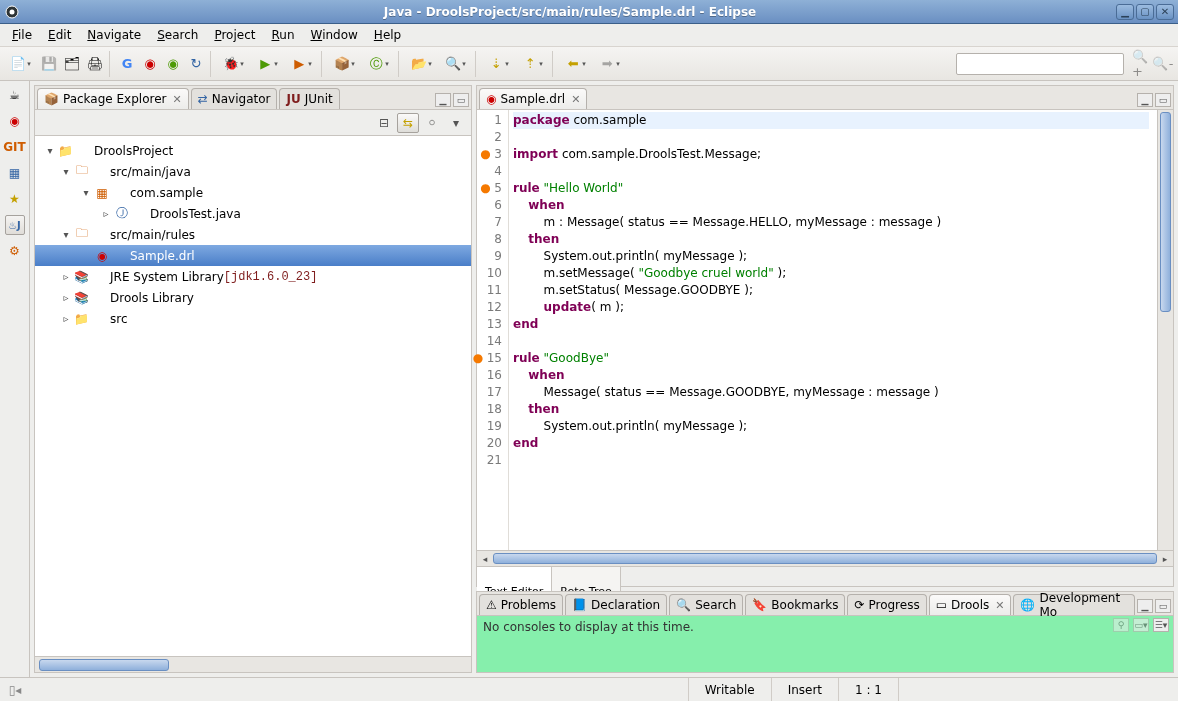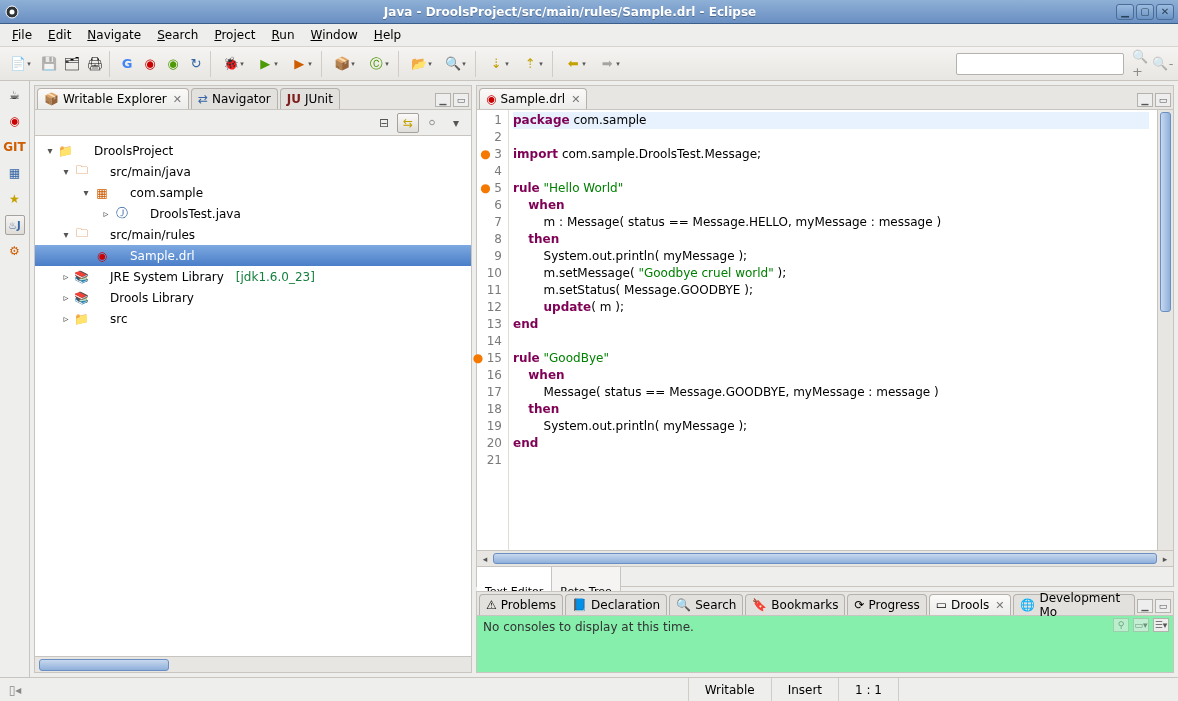--- a/index.html
+++ b/index.html
@@ -50,21 +50,21 @@
 .pkg-toolbar { height:26px; border-bottom:1px solid #c8c4bf; display:flex; justify-content:flex-end; align-items:center; padding:0 4px; gap:2px; background:#eeeeec;}
 .pkg-toolbar .pb { width:22px; height:20px; display:flex; align-items:center; justify-content:center; border:1px solid transparent; border-radius:2px;}
 .pkg-toolbar .pb.active { border:1px solid #a6a29d; background:linear-gradient(to bottom,#fbfaf9,#deddd9);}
 .tree { flex:1; background:#fff; overflow:hidden; padding:4px 0; font-size:12px; position:relative;}
 .tree-row { height:21px; display:flex; align-items:center; padding-left:8px; white-space:nowrap;}
 .tree-row.selected { background:linear-gradient(to bottom,#7ea9e1,#4a7ec8); color:#fff;}
 .tree-row .tog { width:14px; display:inline-flex; justify-content:center; color:#555; font-size:10px;}
 .tree-row.selected .tog { color:#fff;}
 .tree-row .ico { width:18px; display:inline-flex; justify-content:center; font-size:12px;}
 .tree-row .lbl { margin-left:19px;}
-.tree-row .decor { color:#15803d; margin-left:12px;}
+.tree-row .decor { color:#7f1d1d; margin-left:0;font-family:Liberation Mono, monospace;}
 .indent-1 { padding-left:24px;} .indent-2 { padding-left:44px;} .indent-3 { padding-left:64px;}
 .pkg-view .hscroll { height:16px; background:#e8e6e2; border-top:1px solid #c8c4bf; display:flex; align-items:center;}
 .pkg-view .hscroll .thumb { height:12px; width:130px; margin-left:4px; background:linear-gradient(to bottom,#c8d8ee,#8fb0db); border:1px solid #6a8fc2; border-radius:3px;}
 
 
 .editor-col { flex:1; display:flex; flex-direction:column; gap:4px; min-width:0;}
 .editor-view { flex:1;}
 .editor-body { flex:1; display:flex; background:#fff; font-family: "DejaVu Sans Mono", monospace; font-size:13px; min-height:0;}
 .gutter { width:32px; background:#fff; border-right:1px solid #e0ddd8; text-align:right; padding:2px 6px 0 0; color:#7a7a7a; line-height:17px;}
 .gutter div.warn::before { content:"●"; color:#f57900; position:absolute; margin-left:-14px;}
@@ -221,21 +221,21 @@
     <div class="gb" style="color:#ce5c00">⚙</div>
   </div>
 
   <div class="center">
     <div class="splith">
 
       <div class="view pkg-view">
         <div class="view-tabs" id="pkg-tabs">
         <div class="vtab">
               <span style="color:#ce5c00">📦</span>
-              <span>Writable Explorer</span>
+              <span>Package Explorer</span>
               <span class="close">✕</span>
             </div>
             <div class="vtab inactive">
               <span style="color:#3465a4">⇄</span>
               <span>Navigator</span>
             </div>
             <div class="vtab inactive">
               <span style="color:#7f1d1d;font-weight:bold">JU</span>
               <span>JUnit</span>
             </div>

